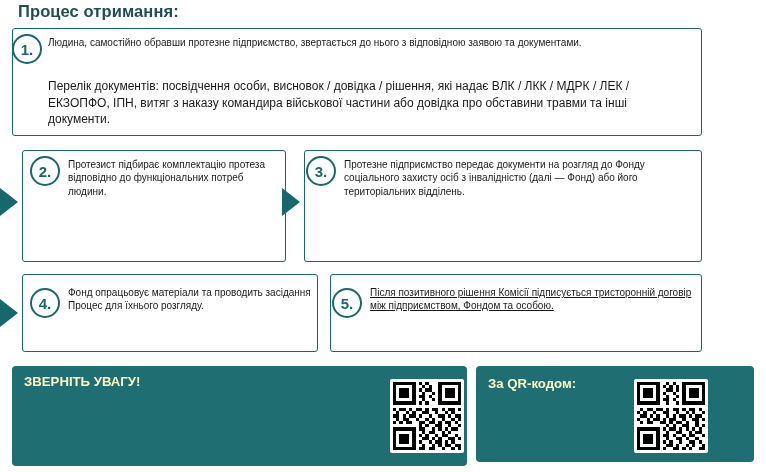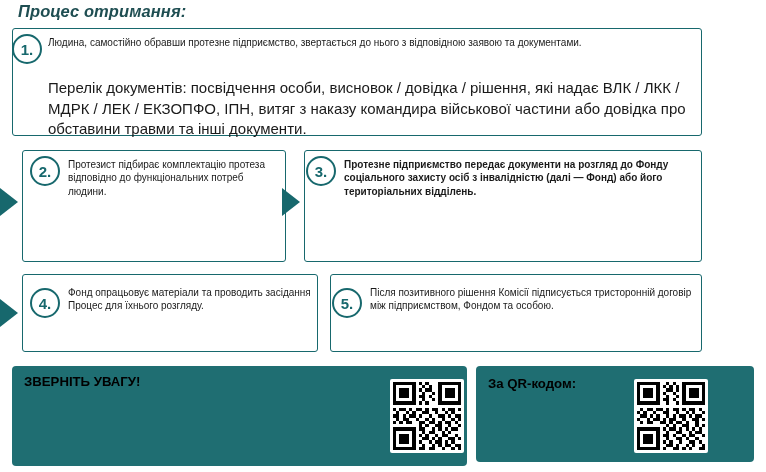--- a/index.html
+++ b/index.html
@@ -14,21 +14,20 @@
     color: #1a1a1a;
   }
   .title {
     position: absolute;
     left: 18px;
     top: 2px;
     font-size: 16.5px;
     font-weight: bold;
     color: #1f4e52;
     letter-spacing: 0.1px;
-    font-style: italic;
   }
 
   
   .box {
     position: absolute;
     border: 1.6px solid #17686d;
     background: #ffffff;
     border-radius: 3px;
   }
   .num {
@@ -44,42 +43,42 @@
     display: flex;
     align-items: center;
     justify-content: center;
     z-index: 5;
   }
   .txt {
     position: absolute;
     color: #1a1a1a;
   }
   .t-main { font-size: 10px; line-height: 1.33; }
-  .t-small { font-size: 15px; line-height: 1.38; }
+  .t-small { font-size: 12px; line-height: 1.38; }
 
   
   .arrow {
     position: absolute;
     width: 0; height: 0;
     border-top: 14px solid transparent;
     border-bottom: 14px solid transparent;
     border-left: 18px solid #17686d;
   }
 
   
   .panel {
     position: absolute;
     background: #1f6e72;
     border-radius: 4px;
     color: #ffffff;
   }
   .panel-head {
     font-size: 13.2px;
     font-weight: bold;
-    color: #000000;
+    color: #fef9c3;
     margin-bottom: 2px;
   }
   .panel-body {
     font-size: 12.6px;
     line-height: 1.34;
     color: #ffffff;
   }
   .qr {
     position: absolute;
     background: #ffffff;
@@ -99,30 +98,30 @@
 <div class="txt t-small" style="left:48px; top:78px; width:640px;">Перелік документів: посвідчення особи,  висновок / довідка / рішення, які надає ВЛК / ЛКК / МДРК / ЛЕК / ЕКЗОПФО, ІПН, витяг з наказу командира військової частини або довідка про обставини травми та інші документи.</div>
 
 <div class="arrow" style="left:0px; top:188px;"></div>
 <div class="box" style="left:22px; top:150px; width:264px; height:112px;"></div>
 <div class="num" style="left:30px; top:156px;">2.</div>
 <div class="txt t-main" style="left:68px; top:158px; width:208px;">Протезист підбирає комплектацію протеза відповідно до функціональних потреб людини.</div>
 
 <div class="arrow" style="left:282px; top:188px;"></div>
 <div class="box" style="left:304px; top:150px; width:398px; height:112px;"></div>
 <div class="num" style="left:306px; top:156px;">3.</div>
-<div class="txt t-main" style="left:344px; top:158px; width:348px;font-weight:bold;">Протезне підприємство передає документи на розгляд до Фонду соціального захисту осіб з інвалідністю (далі — Фонд) або його територіальних відділень.</div>
+<div class="txt t-main" style="left:344px; top:158px; width:348px;">Протезне підприємство передає документи на розгляд до Фонду соціального захисту осіб з інвалідністю (далі — Фонд) або його територіальних відділень.</div>
 
 <div class="arrow" style="left:0px; top:299px;"></div>
 <div class="box" style="left:22px; top:274px; width:296px; height:78px;"></div>
 <div class="num" style="left:30px; top:288px;">4.</div>
 <div class="txt t-main" style="left:68px; top:286px; width:244px;">Фонд опрацьовує матеріали та проводить засідання Процес для їхнього розгляду.</div>
 
 <div class="box" style="left:330px; top:274px; width:372px; height:78px;"></div>
 <div class="num" style="left:332px; top:288px;">5.</div>
-<div class="txt t-main" style="left:370px; top:286px; width:326px;">Після позитивного рішення Комісії підписується тристоронній договір між підприємством, Фондом та особою.</div>
+<div class="txt t-main" style="left:370px; top:286px; width:326px;text-decoration:underline;">Після позитивного рішення Комісії підписується тристоронній договір між підприємством, Фондом та особою.</div>
 
 <div class="panel" style="left:12px; top:366px; width:455px; height:100px;">
   <div style="position:absolute; left:12px; top:8px; width:350px;">
     <div class="panel-head">ЗВЕРНІТЬ УВАГУ!</div>
   </div>
   <div class="qr" style="left:378px; top:13px; width:74px; height:74px;">
     <svg width="68" height="68" viewBox="0 0 21 21" shape-rendering="crispEdges">
       <rect width="21" height="21" fill="#ffffff"></rect>
       <g fill="#000000">
         <rect x="0" y="0" width="7" height="1"></rect>

